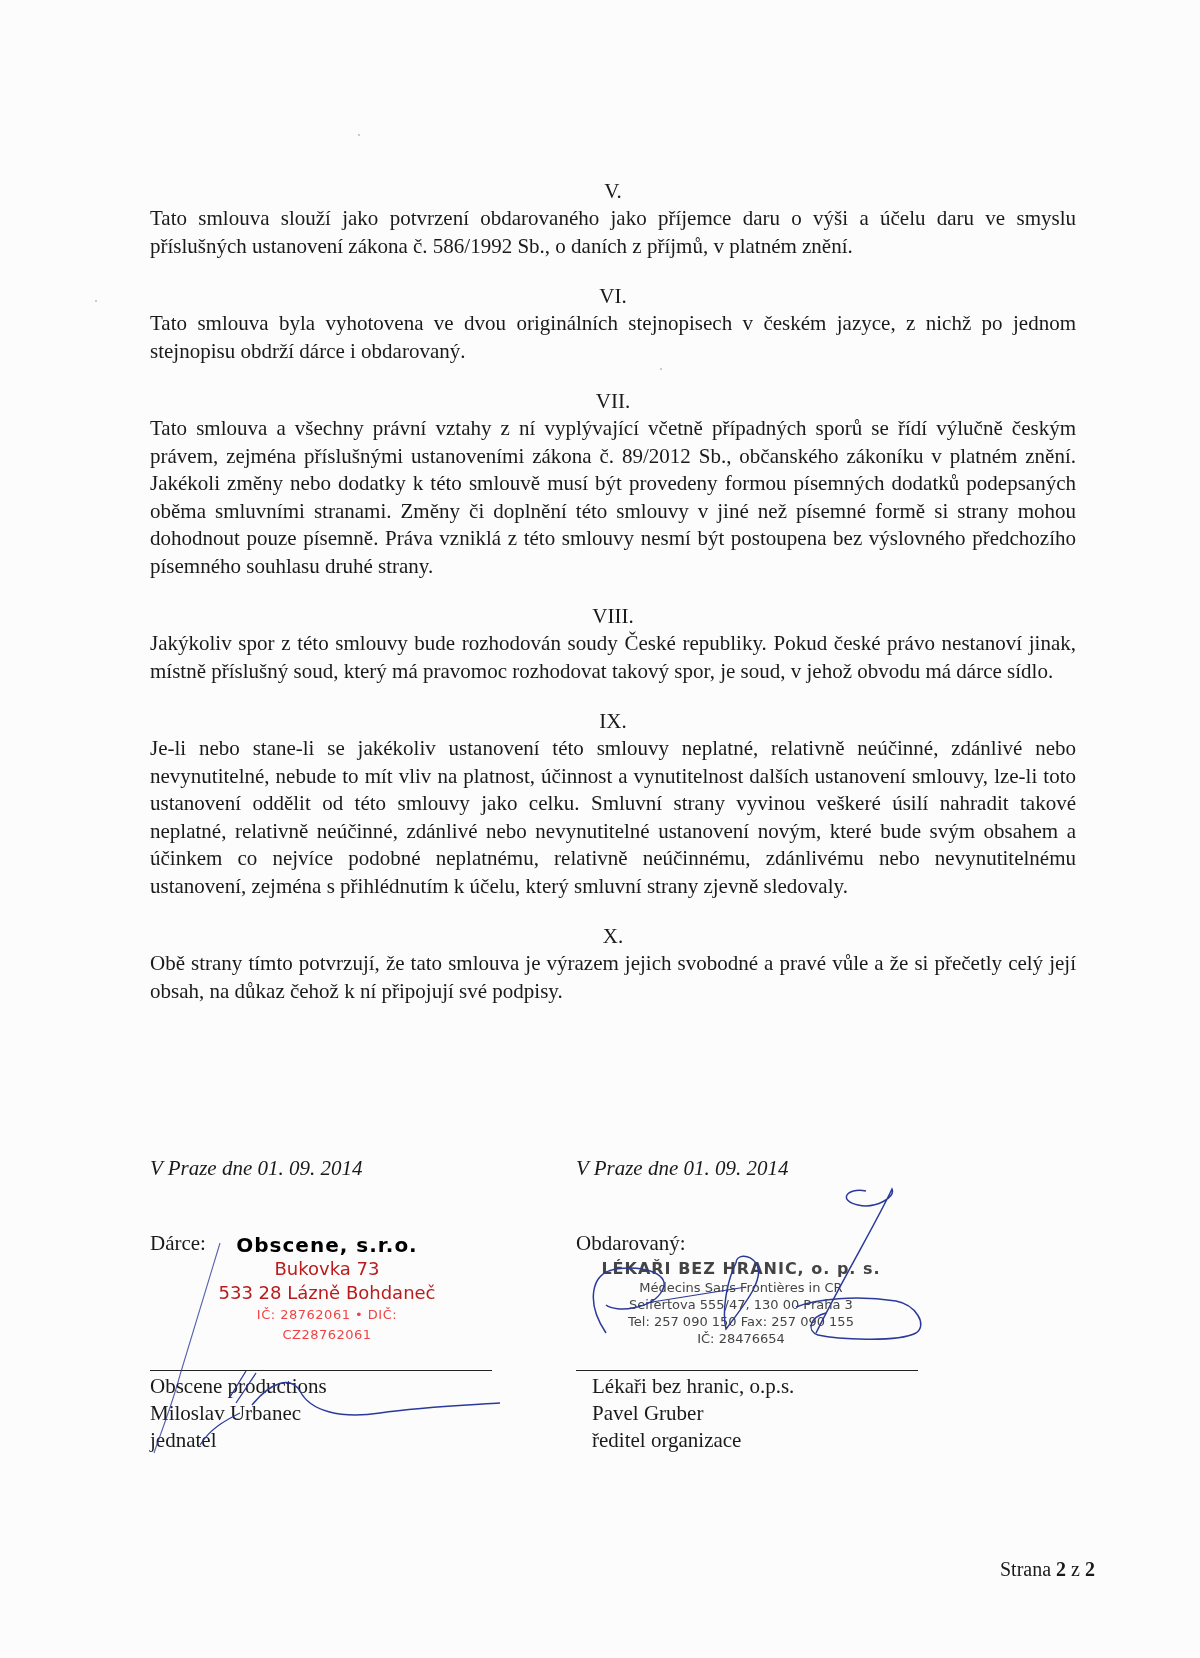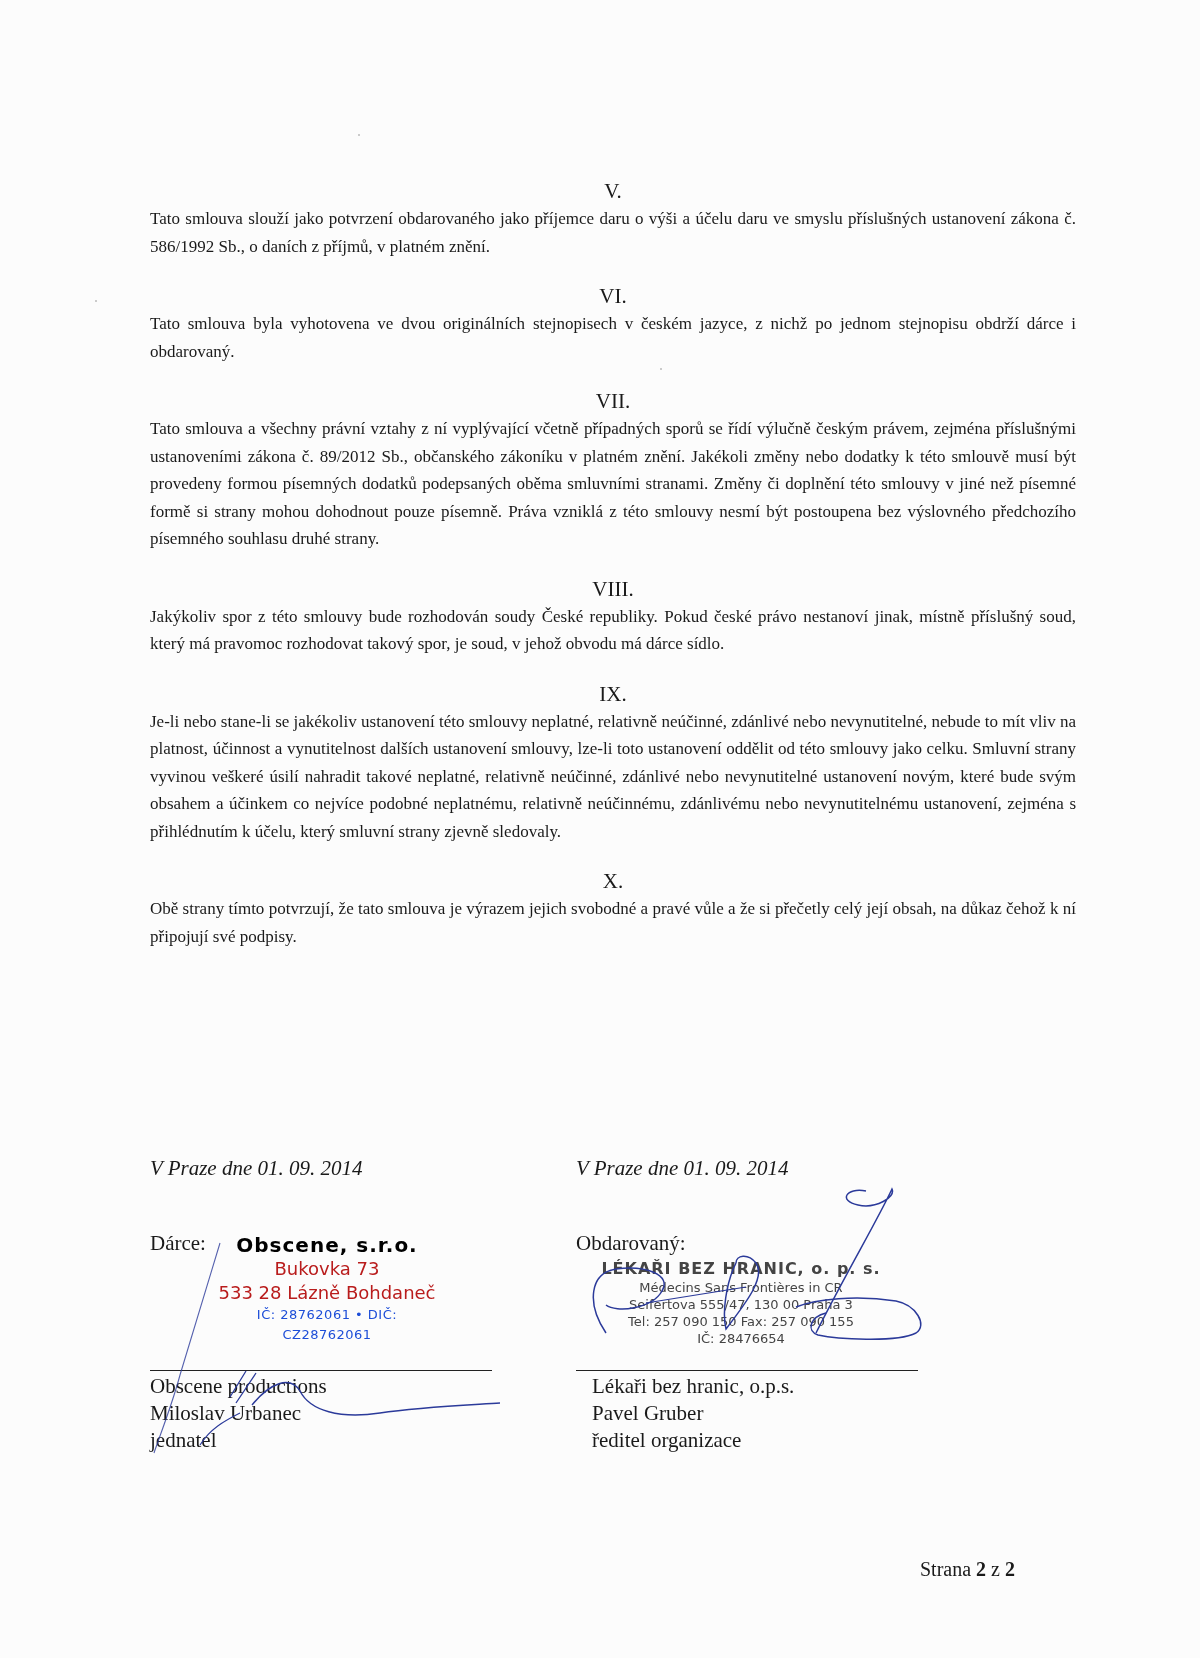--- a/index.html
+++ b/index.html
@@ -2,41 +2,41 @@
 <html><head>
   <meta charset="utf-8">
   <style>
     * { margin: 0; padding: 0; box-sizing: border-box; }
     html, body { width: 1200px; height: 1658px; background: #fbfbfb; }
     body { position: relative; overflow: hidden; font-family: "Liberation Serif", "DejaVu Serif", serif; color: #1a1a1a; }
     .page { position: absolute; left: 0; top: 0; width: 1200px; height: 1658px; background: #fcfcfc; }
     .content { position: absolute; left: 150px; top: 178px; width: 926px; }
     .section { margin-bottom: 23px; }
     .heading { text-align: center; font-size: 21px; line-height: 27px; }
-    .para { font-size: 17px; line-height: 27.5px; text-align: justify; }
+    .para { font-size: 21px; line-height: 27.5px; text-align: justify; }
     .para.last-left { text-align-last: left; }
     .sig-area { position: absolute; left: 150px; top: 1155px; width: 926px; height: 320px; }
     .sig-col { position: absolute; top: 0; width: 340px; }
     .sig-col.left { left: 0; }
     .sig-col.right { left: 426px; }
     .sig-line-text { font-size: 21px; line-height: 27px; }
     .sig-date { margin-bottom: 22px; font-style: italic; }
     .sig-role { margin-bottom: 0; margin-top: 48px; }
     .sig-rule { position: absolute; top: 215px; width: 342px; height: 1px; background: #222; }
     .sig-names { position: absolute; top: 218px; font-size: 21px; line-height: 27px; }
     .stamp { position: absolute; font-family: "DejaVu Sans", "Liberation Sans", sans-serif; text-align: center; color: #3a3a3a; }
     .stamp-left { left: 62px; top: 78px; width: 230px; }
     .stamp-left .s-title { font-size: 20px; font-weight: bold; letter-spacing: 1px; color: #000000; }
     .stamp-left .s-line { font-size: 18px; line-height: 24px; color: #b91c1c; }
-    .stamp-left .s-small { font-size: 13px; line-height: 20px; color: #1d4ed8; letter-spacing: 0.5px; }
+    .stamp-left .s-small { font-size: 13px; line-height: 20px; color: #ef4444; letter-spacing: 0.5px; }
     .stamp-right { left: 20px; top: 104px; width: 290px; }
     .stamp-right .s-title { font-size: 16px; font-weight: bold; letter-spacing: 1px; color: #444; line-height: 20px; }
     .stamp-right .s-line { font-size: 13px; line-height: 17px; color: #444; }
     .ink { position: absolute; pointer-events: none; }
-    .footer { position: absolute; left: 920px; top: 1558px; font-size: 20px; }
+    .footer { position: absolute; left: 1000px; top: 1558px; font-size: 20px; }
     .footer b { font-weight: bold; }
     .speck { position: absolute; width: 2px; height: 2px; background: #bbb; border-radius: 1px; }
   </style>
 </head>
 <body>
 
 <div class="page">
 
   <span class="speck" style="left:358px;top:134px;"></span>
   <span class="speck" style="left:95px;top:300px;"></span>

